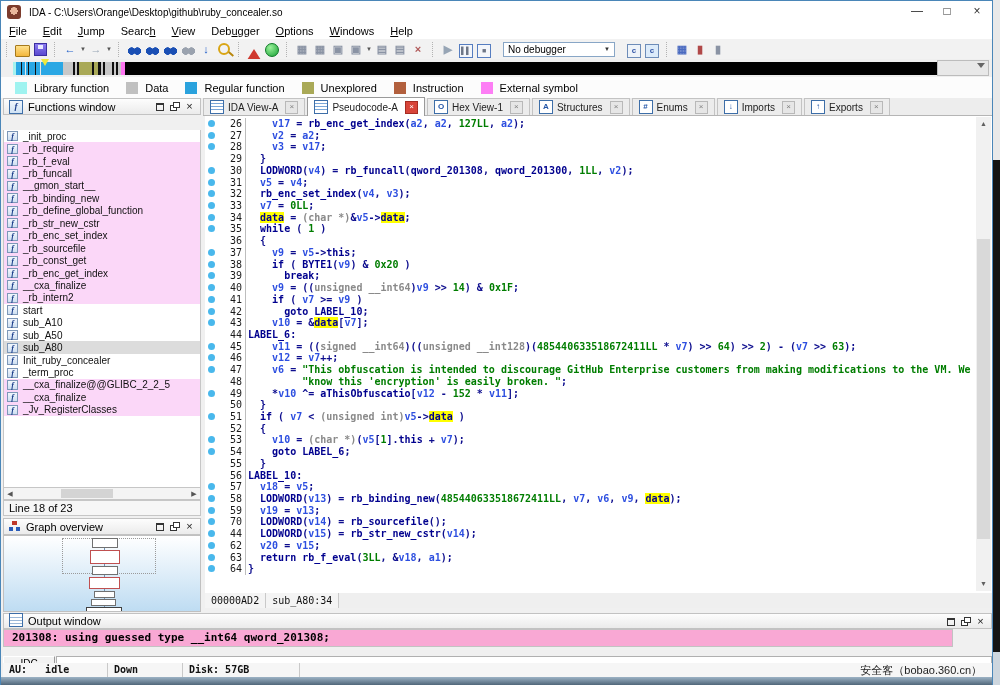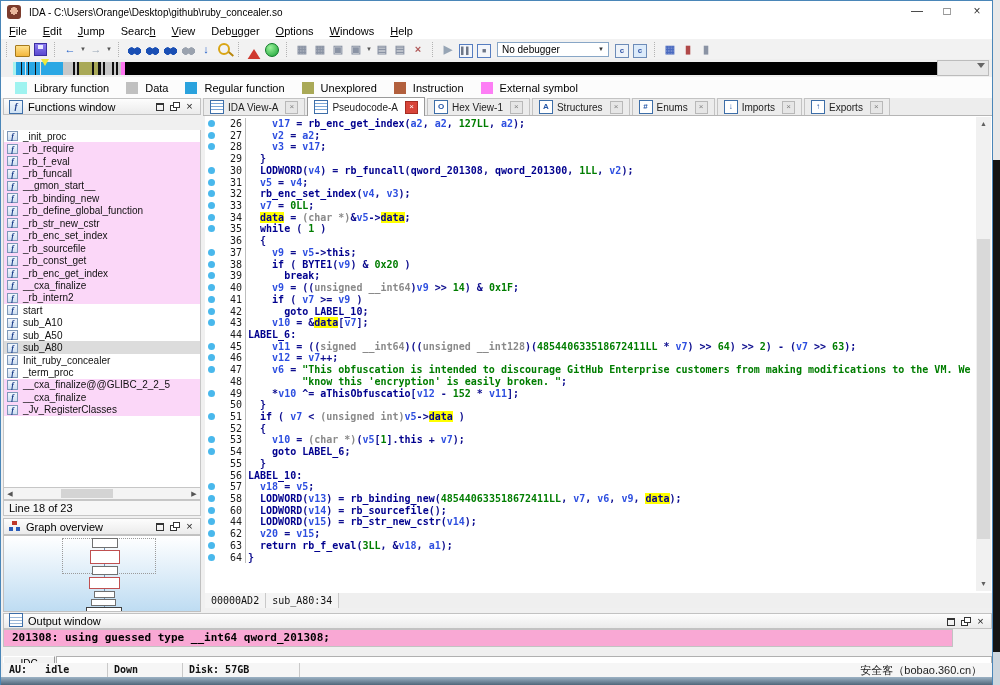--- a/index.html
+++ b/index.html
@@ -36,21 +36,21 @@
      radial-gradient(circle at 31% 62%,#1a4fb4 0 3.5px,transparent 4px),
      radial-gradient(circle at 69% 62%,#1a4fb4 0 3.5px,transparent 4px)}
   .ico-bino.gray{background:
      radial-gradient(circle at 31% 62%,#9aa2ae 0 3.5px,transparent 4px),
      radial-gradient(circle at 69% 62%,#9aa2ae 0 3.5px,transparent 4px)}
   .ico-flash{width:12px;height:12px;margin-top:1px;border:2px solid #d9a514;border-radius:50%;box-sizing:border-box}
   .ico-flash::after{content:"";position:absolute;left:8px;top:8px;width:6px;height:2px;background:#b8860b;transform:rotate(40deg)}
   .ico-warn{width:0;height:0;border:7px solid transparent;border-bottom:11px solid #cf3a30;margin-top:0}
   .ico-green{width:12px;height:12px;border-radius:50%;background:radial-gradient(circle at 35% 30%,#9cf09c,#1da members #1da83a);background:radial-gradient(circle at 35% 30%,#9af29a,#18a035);margin-top:1px;border:1px solid #0d7a26}
   .dropcaret{width:8px;font-size:6px;color:#555;text-align:center;flex:none}
-  .dbg-select{width:112px;height:15px;border:1px solid #88a6c6;background:#fff;font-size:10px;display:flex;align-items:center;padding:0 4px;margin:0 4px;box-sizing:border-box}
+  .dbg-select{width:112px;height:15px;border:1px solid #88a6c6;background:#fff;font-size:10px;display:flex;align-items:center;padding:0 4px;margin:0 10px;box-sizing:border-box}
   .dbg-select .car{margin-left:auto;font-size:6px;color:#333}
   .ico-box{border:1px solid #6d8cb8;background:#eef3f9;width:12px;height:12px;margin-top:1px;font-size:8px;line-height:12px;color:#3558a8}
   .ico-pause,.ico-stop{border:1px solid #567dc0;background:#f4f6fa;width:12px;height:12px;margin-top:1px;font-size:7px;line-height:11px;color:#6e7686}
 
   
   .navrow{position:absolute;left:0;top:58px;right:0;height:18px;background:#efefef;display:flex;align-items:center}
   .navarrows{width:9px;margin-left:2px;display:flex;flex-direction:column;gap:2px;flex:none}
   .navarrows span{width:0;height:0;border:3px solid transparent}
   .na-up{border-bottom:4px solid #8a8a8a}.na-dn{border-top:4px solid #8a8a8a}
   .navband{position:relative;height:13px;display:flex;flex:0 0 924px;margin-left:1px}
@@ -479,21 +479,22 @@
         <div class="code-row"><span class="dotcol on"></span><span class="lnum">49</span><span class="ltext">    <span class="t-pl">*</span><span class="t-var">v10</span><span class="t-pl"> ^= </span><span class="t-kw">aThisObfuscatio</span><span class="t-pl">[</span><span class="t-var">v12</span><span class="t-pl"> - </span><span class="t-num">152</span><span class="t-pl"> * </span><span class="t-var">v11</span><span class="t-pl">];</span></span></div>
         <div class="code-row"><span class="dotcol"></span><span class="lnum">50</span><span class="ltext">  <span class="t-pl">}</span></span></div>
         <div class="code-row"><span class="dotcol on"></span><span class="lnum">51</span><span class="ltext">  <span class="t-kw">if</span><span class="t-pl"> ( </span><span class="t-var">v7</span><span class="t-pl"> &lt; </span><span class="t-cast">(unsigned int)</span><span class="t-var">v5</span><span class="t-pl">-&gt;</span><span class="t-hl">data</span><span class="t-pl"> )</span></span></div>
         <div class="code-row"><span class="dotcol"></span><span class="lnum">52</span><span class="ltext">  <span class="t-pl">{</span></span></div>
         <div class="code-row"><span class="dotcol on"></span><span class="lnum">53</span><span class="ltext">    <span class="t-var">v10</span><span class="t-pl"> = </span><span class="t-cast">(char *)</span><span class="t-pl">(</span><span class="t-var">v5</span><span class="t-pl">[</span><span class="t-num">1</span><span class="t-pl">].</span><span class="t-kw">this</span><span class="t-pl"> + </span><span class="t-var">v7</span><span class="t-pl">);</span></span></div>
         <div class="code-row"><span class="dotcol on"></span><span class="lnum">54</span><span class="ltext">    <span class="t-kw">goto</span><span class="t-pl"> </span><span class="t-kw">LABEL_6</span><span class="t-pl">;</span></span></div>
         <div class="code-row"><span class="dotcol"></span><span class="lnum">55</span><span class="ltext">  <span class="t-pl">}</span></span></div>
         <div class="code-row"><span class="dotcol"></span><span class="lnum">56</span><span class="ltext"><span class="t-kw">LABEL_10</span><span class="t-pl">:</span></span></div>
         <div class="code-row"><span class="dotcol on"></span><span class="lnum">57</span><span class="ltext">  <span class="t-var">v18</span><span class="t-pl"> = </span><span class="t-var">v5</span><span class="t-pl">;</span></span></div>
         <div class="code-row"><span class="dotcol on"></span><span class="lnum">58</span><span class="ltext">  <span class="t-kw">LODWORD</span><span class="t-pl">(</span><span class="t-var">v13</span><span class="t-pl">) = </span><span class="t-kw">rb_binding_new</span><span class="t-pl">(</span><span class="t-num">485440633518672411LL</span><span class="t-pl">, </span><span class="t-var">v7</span><span class="t-pl">, </span><span class="t-var">v6</span><span class="t-pl">, </span><span class="t-var">v9</span><span class="t-pl">, </span><span class="t-hl">data</span><span class="t-pl">);</span></span></div>
-        <div class="code-row"><span class="dotcol on"></span><span class="lnum">60</span><span class="ltext">  <span class="t-kw">LODWORD</span><span class="t-pl">(</span><span class="t-var">v14</span><span class="t-pl">) = </span><span class="t-kw">rb_sourcefile</span><span class="t-pl">();</span></span></div>
+        <div class="code-row"><span class="dotcol on"></span><span class="lnum">59</span><span class="ltext">  <span class="t-var">v19</span><span class="t-pl"> = </span><span class="t-var">v13</span><span class="t-pl">;</span></span></div>
+        <div class="code-row"><span class="dotcol on"></span><span class="lnum">70</span><span class="ltext">  <span class="t-kw">LODWORD</span><span class="t-pl">(</span><span class="t-var">v14</span><span class="t-pl">) = </span><span class="t-kw">rb_sourcefile</span><span class="t-pl">();</span></span></div>
         <div class="code-row"><span class="dotcol on"></span><span class="lnum">44</span><span class="ltext">  <span class="t-kw">LODWORD</span><span class="t-pl">(</span><span class="t-var">v15</span><span class="t-pl">) = </span><span class="t-kw">rb_str_new_cstr</span><span class="t-pl">(</span><span class="t-var">v14</span><span class="t-pl">);</span></span></div>
         <div class="code-row"><span class="dotcol on"></span><span class="lnum">62</span><span class="ltext">  <span class="t-var">v20</span><span class="t-pl"> = </span><span class="t-var">v15</span><span class="t-pl">;</span></span></div>
         <div class="code-row"><span class="dotcol on"></span><span class="lnum">63</span><span class="ltext">  <span class="t-kw">return</span><span class="t-pl"> </span><span class="t-kw">rb_f_eval</span><span class="t-pl">(</span><span class="t-num">3LL</span><span class="t-pl">, &amp;</span><span class="t-var">v18</span><span class="t-pl">, </span><span class="t-var">a1</span><span class="t-pl">);</span></span></div>
         <div class="code-row"><span class="dotcol on"></span><span class="lnum">64</span><span class="ltext"><span class="t-pl">}</span></span></div>
       </div>
     <div class="vscroll">
       <span class="varr" style="top:0">▲</span>
       <span class="vthumb"></span>
       <span class="varr" style="bottom:0">▼</span>
     </div>

